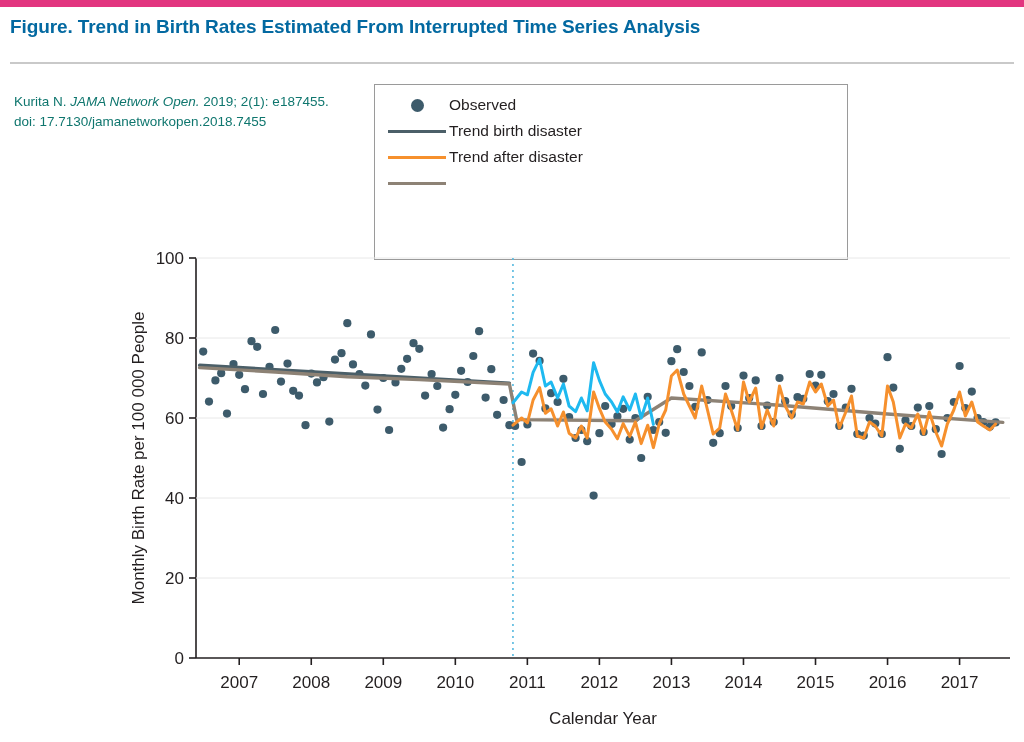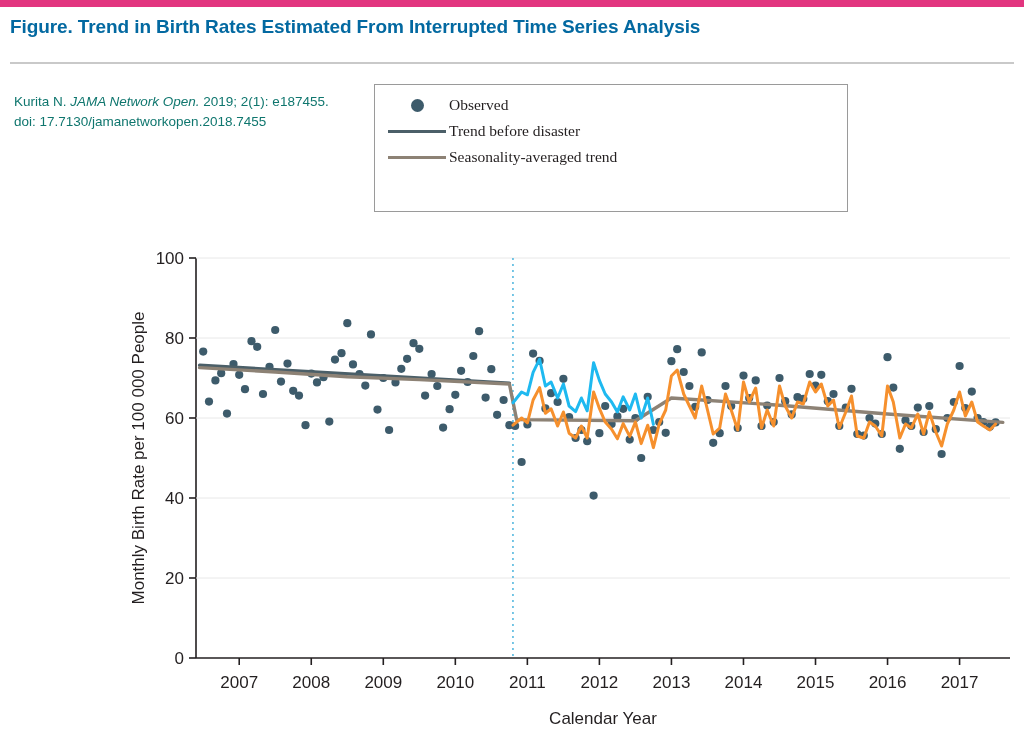--- a/index.html
+++ b/index.html
@@ -25,25 +25,24 @@
     background:#c9c9c9;
   }
   .citation{
     position:absolute;left:14px;top:92px;
     font-size:13.5px;line-height:20px;color:#0f766e;
     width:350px;
   }
   .citation .ital{font-style:italic;}
   
   .legend{
-    position:absolute;left:374px;top:84px;width:474px;height:128px;
+    position:absolute;left:374px;top:84px;width:474px;height:176px;
     border:1px solid #9a9a9a;background:#fff;
     box-sizing:border-box;
     padding:7px 10px 0 10px;
-    font-family:Liberation Serif, serif;
   }
   .legend-row{
     display:flex;align-items:center;height:26px;
   }
   .legend-key{
     width:64px;flex:0 0 64px;display:flex;align-items:center;justify-content:center;
   }
   .legend-label{
     font-size:15.5px;color:#231f20;
   }
@@ -87,27 +86,32 @@
   <div class="legend-row">
     <span class="legend-key">
         <span class="dot-key"></span>
       </span>
     <span class="legend-label">Observed</span>
   </div>
   <div class="legend-row">
     <span class="legend-key">
         <span class="line-key dark"></span>
       </span>
-    <span class="legend-label">Trend before disaster</span>
+    <span class="legend-label">Trend birth disaster</span>
+  </div>
+  <div class="legend-row">
+    <span class="legend-key">
+        <span class="line-key orange"></span>
+      </span>
+    <span class="legend-label">Trend after disaster</span>
   </div>
   <div class="legend-row">
     <span class="legend-key">
         <span class="line-key gray"></span>
       </span>
-    <span class="legend-label">Seasonality-averaged trend</span>
   </div>
 </div>
 
 <div id="chart-wrap">
   <svg id="plot" width="1024" height="506">
       <line x1="196" y1="22" x2="196" y2="422" stroke="#231f20" stroke-width="1.6"></line>
       <line x1="196" y1="422" x2="1010" y2="422" stroke="#231f20" stroke-width="1.6"></line>
       <line x1="189" y1="422" x2="196" y2="422" stroke="#231f20" stroke-width="1.6"></line>
       <text x="184" y="428" text-anchor="end" class="tick-text">0</text>
       <line x1="196" y1="342" x2="1010" y2="342" stroke="#e8e8e8" stroke-width="1"></line>

